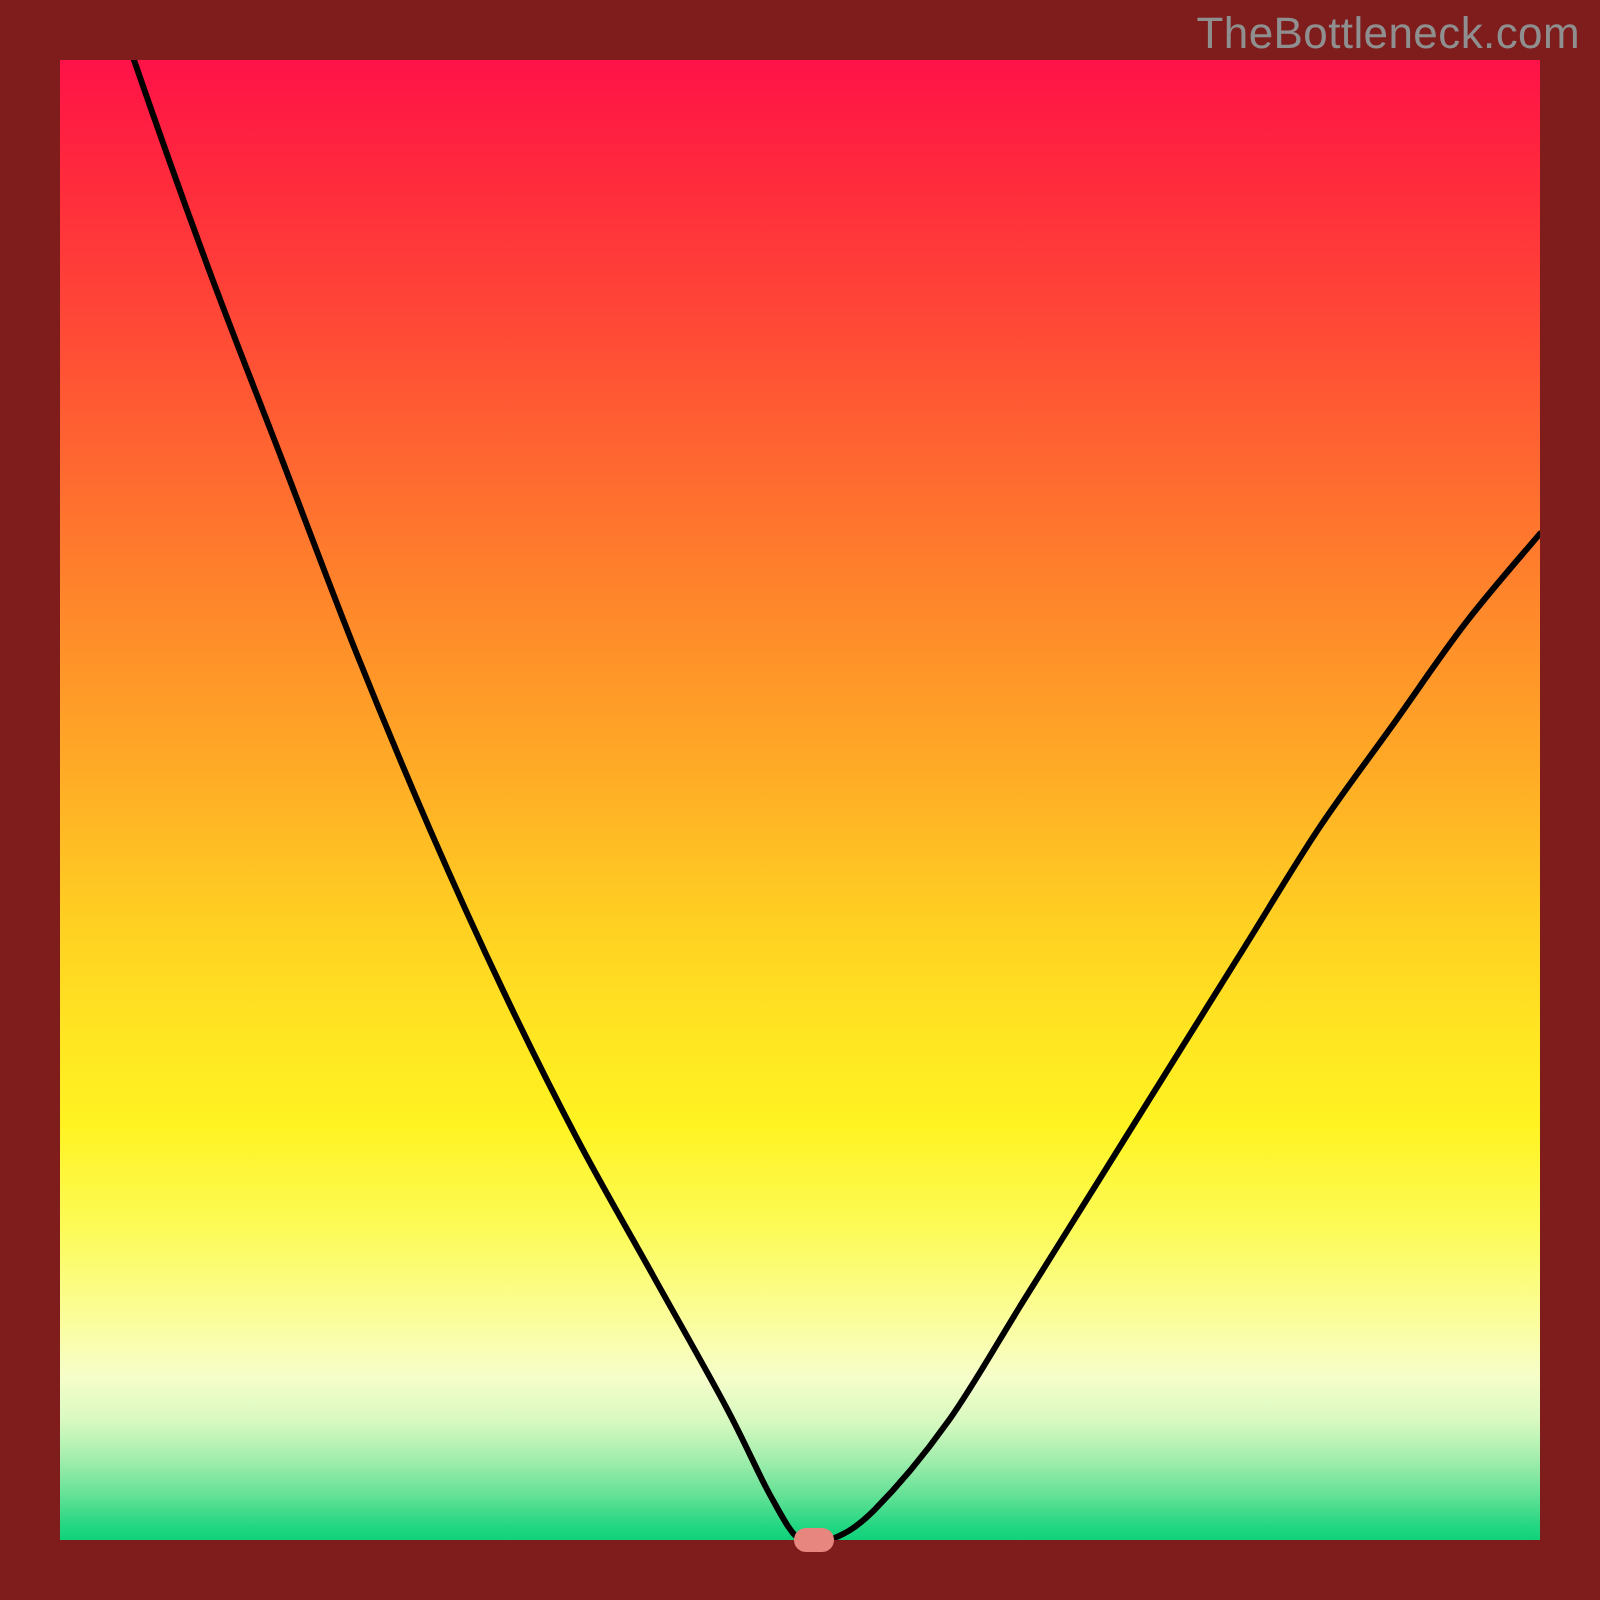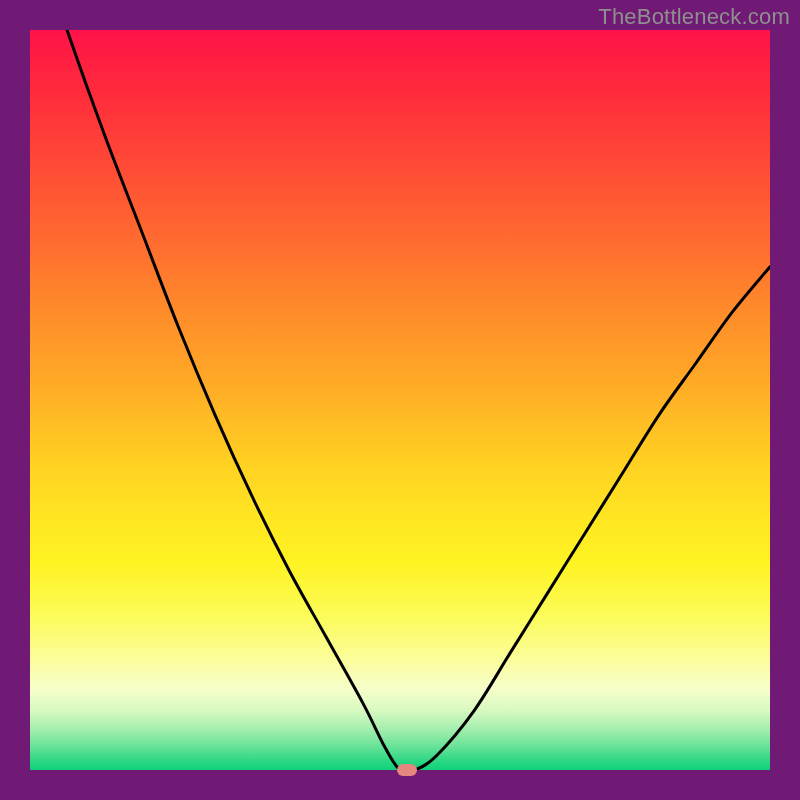--- a/index.html
+++ b/index.html
@@ -9,21 +9,21 @@
     height: 800px;
     background: #000;
     overflow: hidden;
   }
   .frame {
     position: absolute;
     left: 0;
     top: 0;
     width: 800px;
     height: 800px;
-    background: #701a75;
+    background: #7f1d1d;
   }
   .plot {
     position: absolute;
     left: 30px;
     top: 30px;
     width: 740px;
     height: 740px;
     background: linear-gradient(to bottom,
       #ff1248 0%,
       #ff2a3c 8%,

